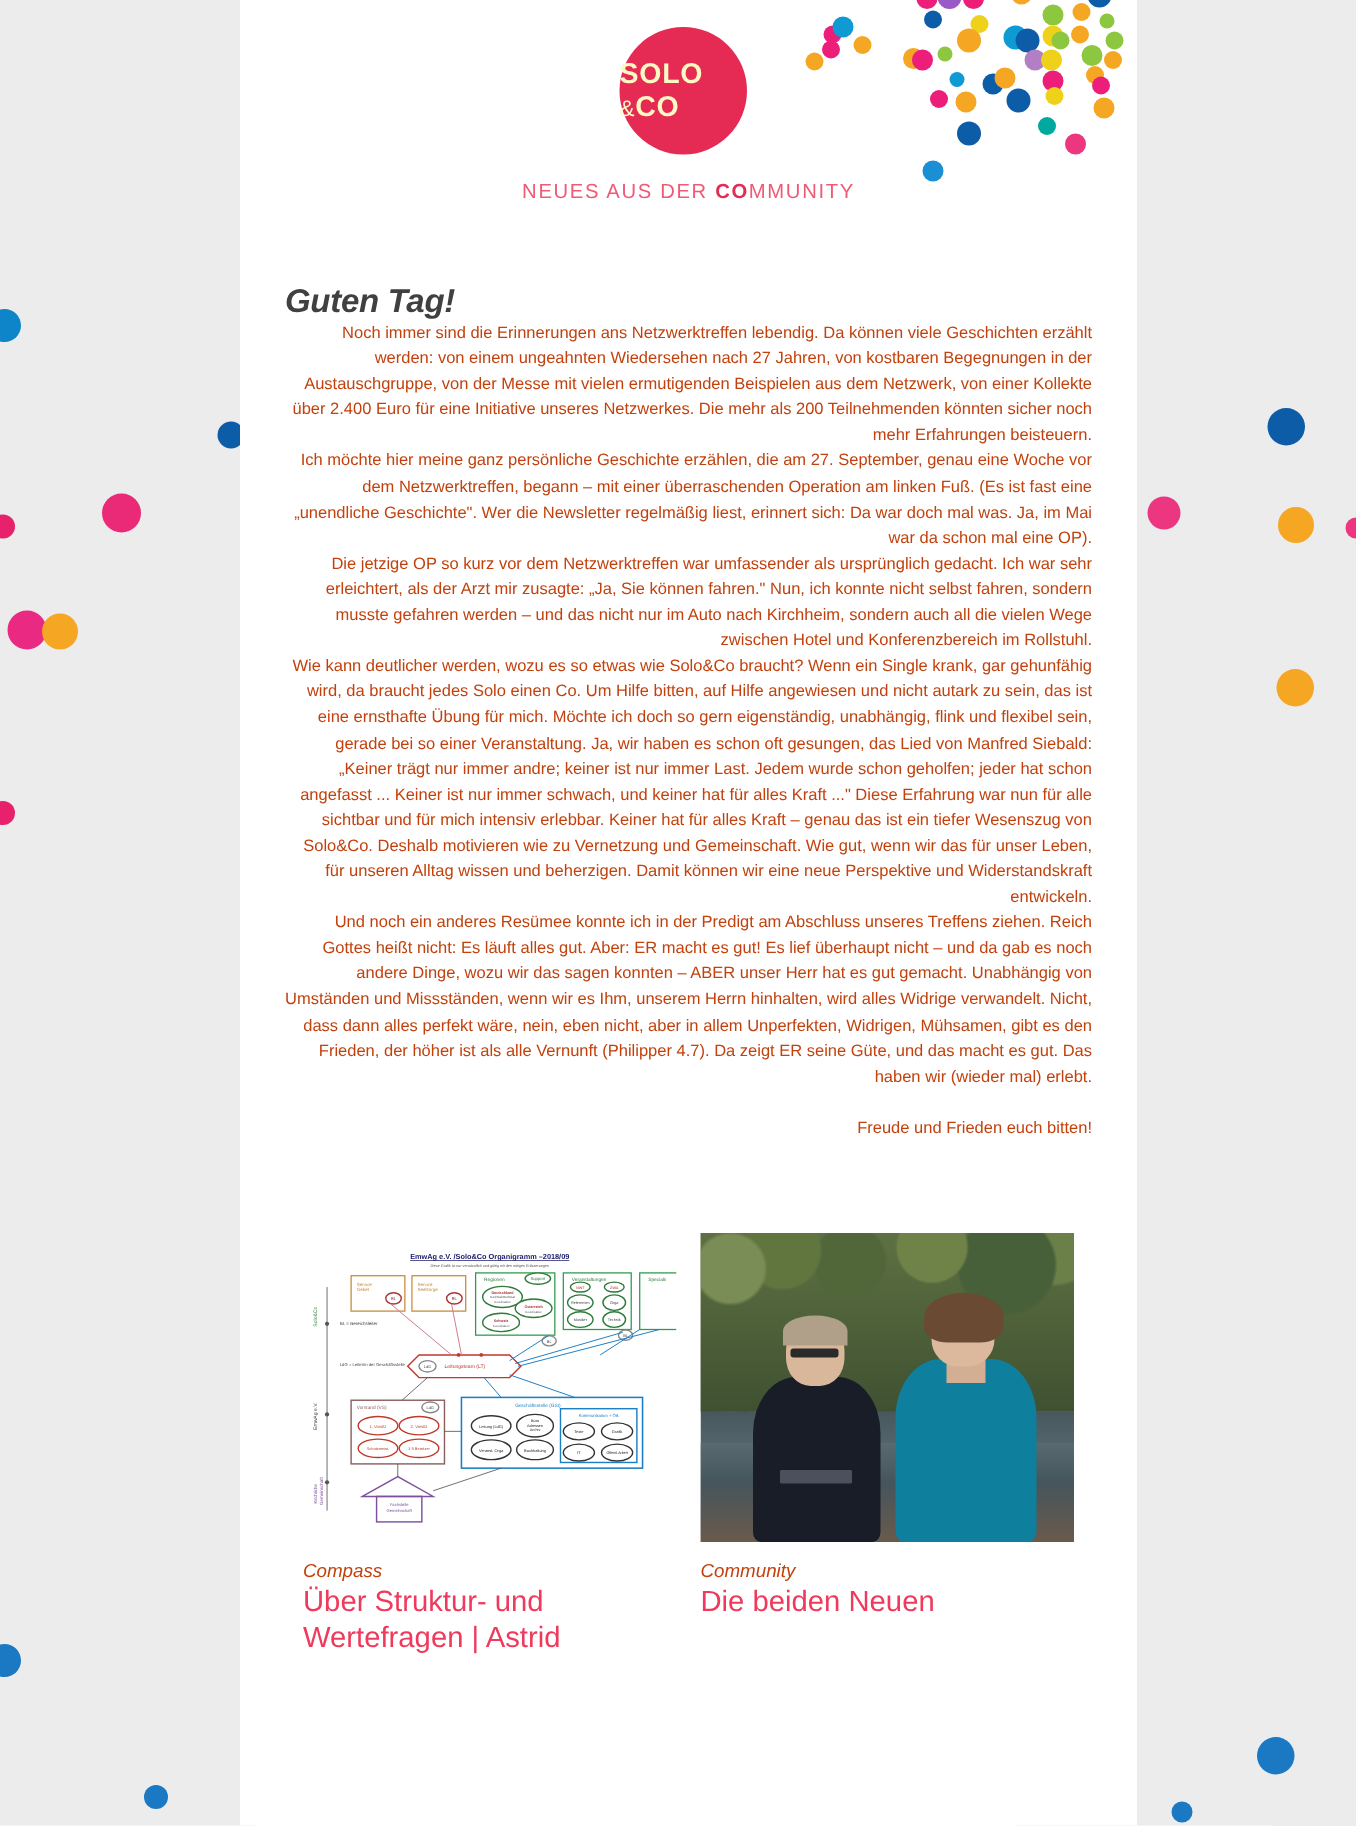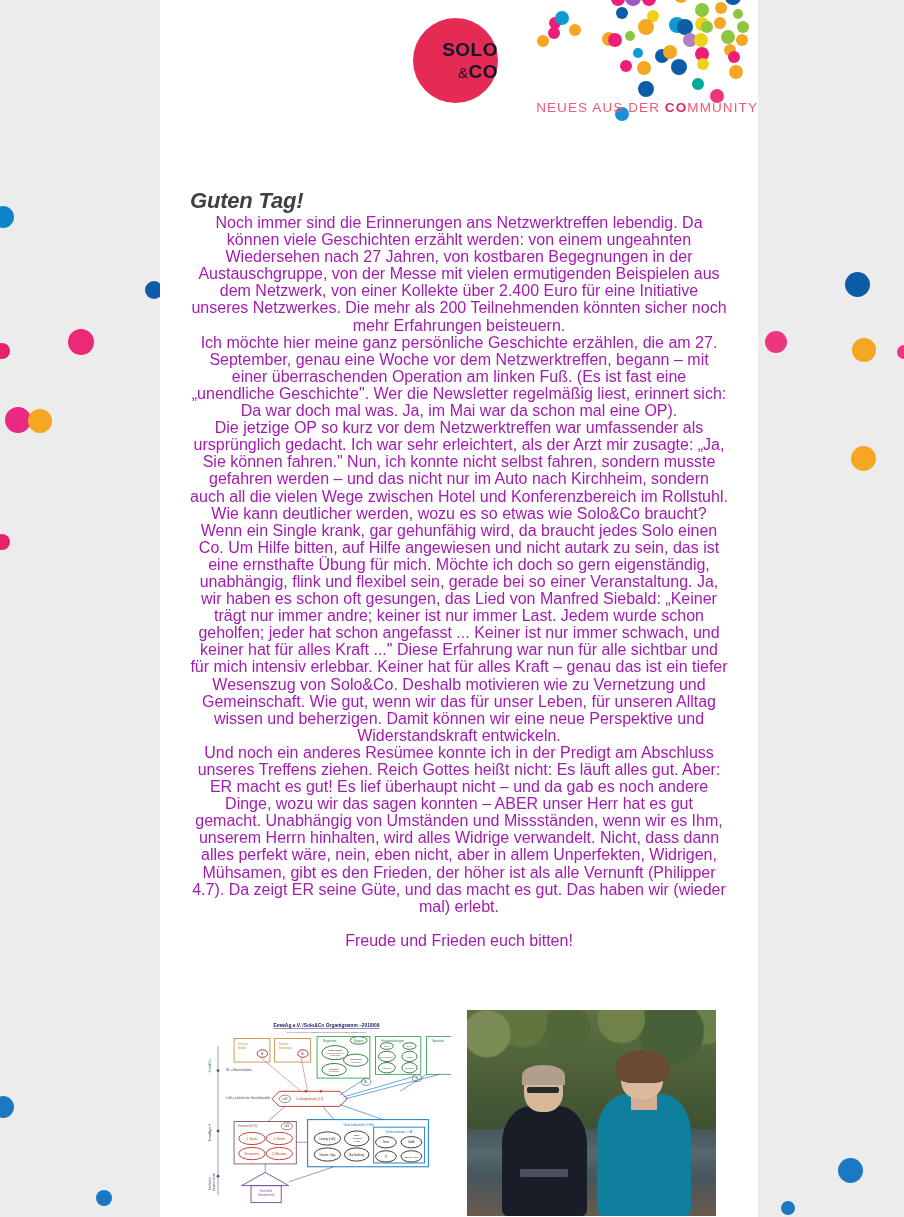--- a/index.html
+++ b/index.html
@@ -15,44 +15,44 @@
   .page{
     position:absolute;left:160px;top:0;width:598px;height:1217px;
     background:#ffffff;z-index:2;overflow:hidden;
   }
 
   
   .header{position:relative;height:148px;}
   .logo-circle{
     position:absolute;left:253px;top:18px;width:85px;height:85px;border-radius:50%;
     background:#e52a54;
-    display:flex;flex-direction:column;align-items:flex-end;justify-content:center;
-    color:#0f172a;line-height:1;
+    display:flex;flex-direction:column;align-items:flex-start;justify-content:center;
+    color:#fef9c3;line-height:1;
   }
   .logo-solo{font-size:19px;font-weight:bold;letter-spacing:0.5px;}
   .logo-co{font-size:19px;font-weight:bold;letter-spacing:0.5px;margin-top:3px;}
   .logo-co .amp{font-weight:normal;font-size:15px;}
   .tagline{
-    position:absolute;left:0;right:0;top:100px;text-align:right;
+    position:absolute;left:0;right:0;top:120px;text-align:center;
     color:#ef5a76;font-size:13.5px;letter-spacing:1.1px;
   }
   .tagline b{color:#e52a54;font-weight:bold;}
 
   .header-confetti{position:absolute;left:370px;top:-6px;width:240px;height:136px;}
 
   
   .content{padding:0 30px;}
   .greeting{
     color:#404040;font-size:22px;font-weight:bold;margin:40px 0 0 0;
     letter-spacing:-0.2px;
     font-style:italic;
   }
   .para{
-    color:#a21caf;font-size:16px;line-height:17.1px;margin:0;
-    text-align:center;
+    color:#c2410c;font-size:11px;line-height:17.1px;margin:0;
+    text-align:right;
   }
   .gap{height:17px;}
 
   
   .cards{display:flex;gap:16px;margin-top:44px;padding:0 12px;}
   .card{width:264px;}
   .card-media{width:100%;height:206px;overflow:hidden;background:#fff;
     display:flex;align-items:center;justify-content:center;}
   .card-kicker{font-size:12.5px;font-style:italic;color:#c2410c;margin-top:12px;}
   .card-title{font-size:19.5px;color:#ef3a5d;line-height:24px;margin-top:2px;}

